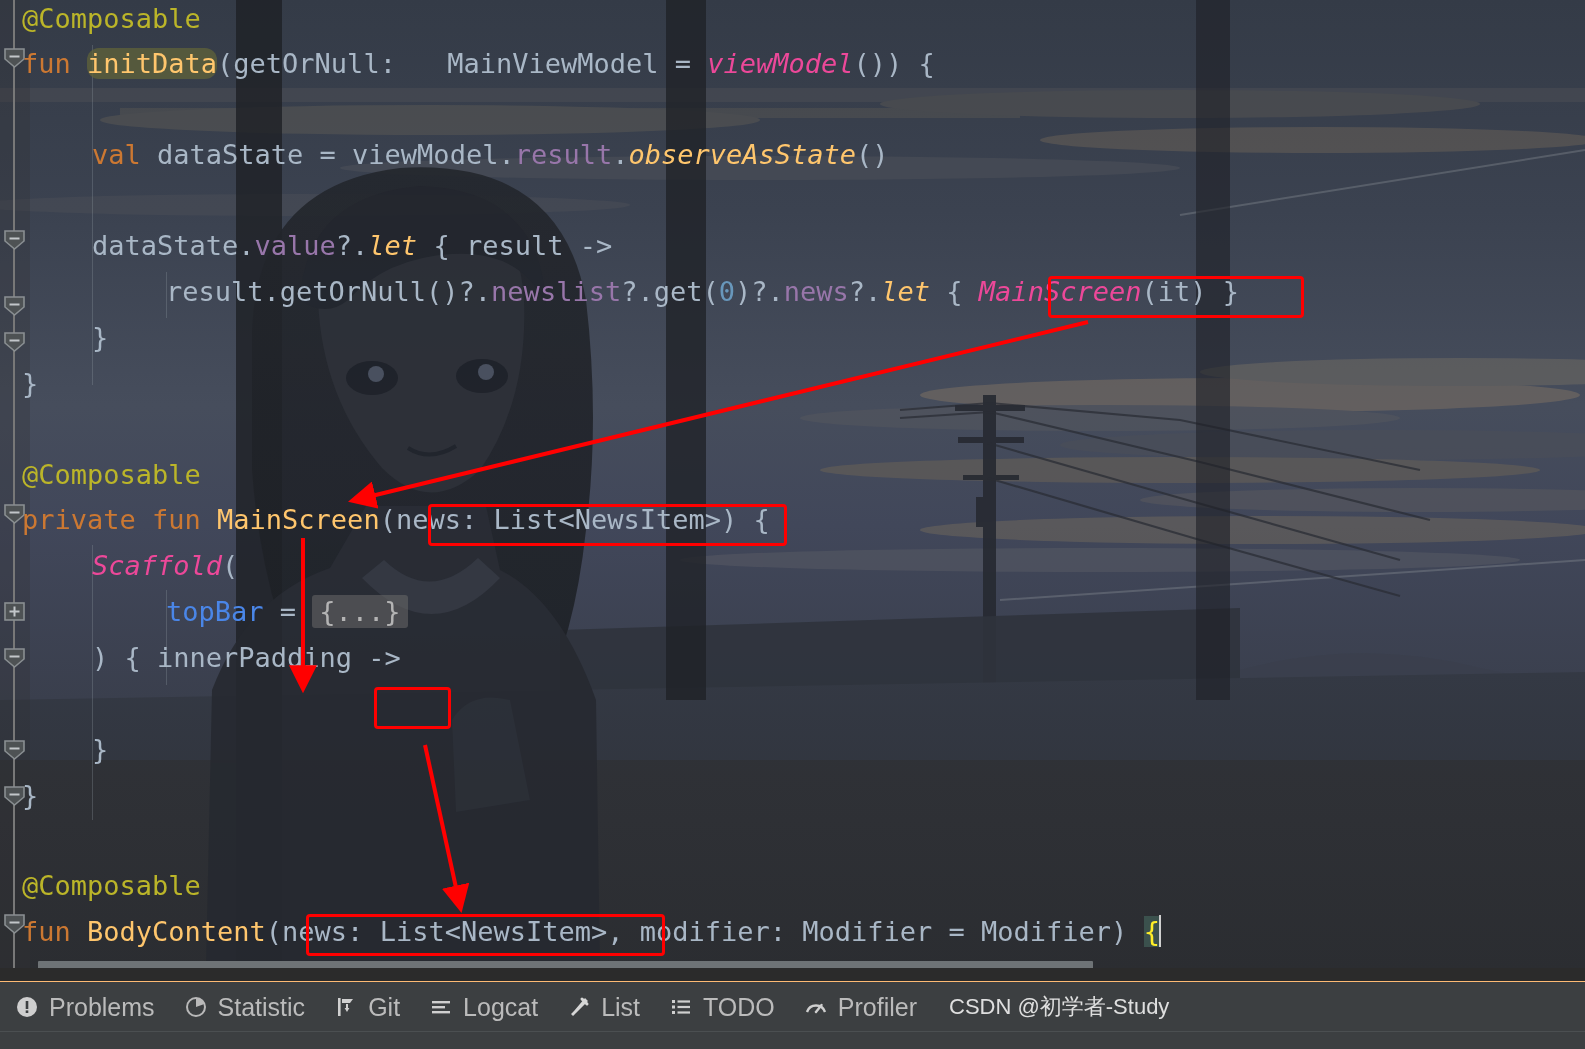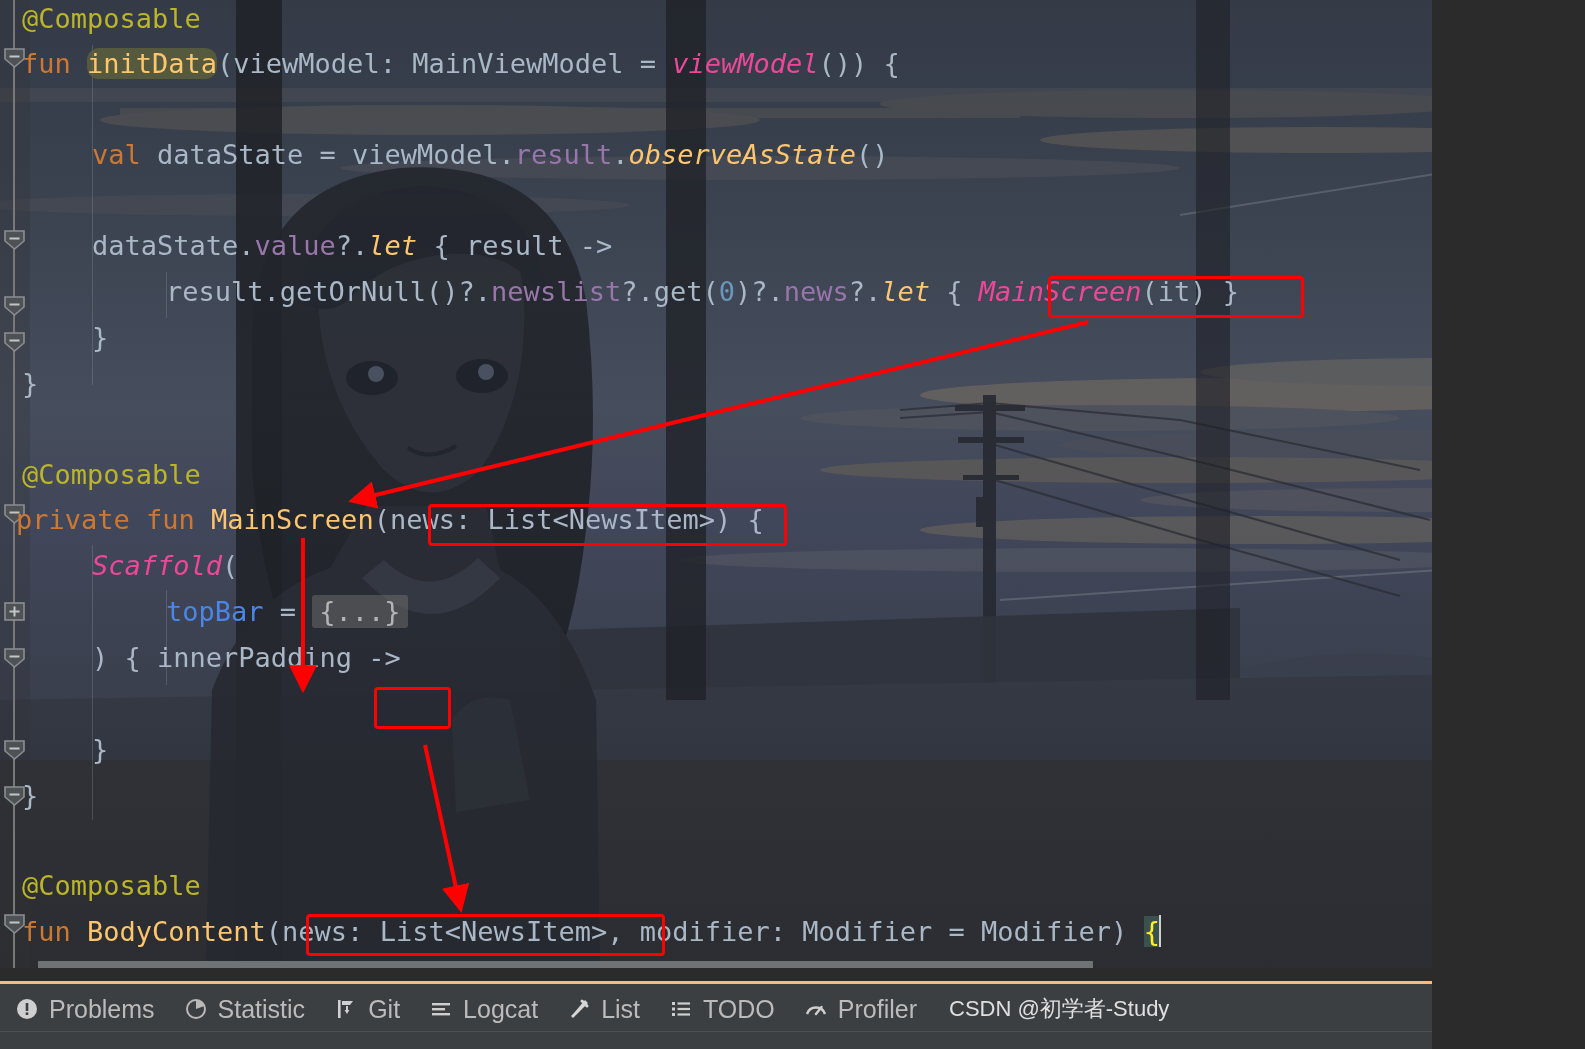--- a/index.html
+++ b/index.html
@@ -5,21 +5,21 @@
   html, body {
     margin: 0;
     padding: 0;
     background: #2b2b2b;
   }
   body {
     font-family: "DejaVu Sans Mono", monospace;
   }
   #app {
     position: relative;
-    width: 1432px;
+    width: 1585px;
     height: 1049px;
     overflow: hidden;
     background: #2b2b2b;
   }
 
   
   #bg-art {
     position: absolute;
     left: 0; top: 0;
     width: 1585px;
@@ -75,21 +75,21 @@
     position: absolute;
     left: 0;
     height: 45.5px;
     white-space: pre;
   }
   
   .t-anno   { color: #bbb529; }
   .t-kw     { color: #cc7832; }
   .t-fn     { color: #ffc66d; }
   .t-fn-i   { color: #ffc66d; font-style: italic; }
-  .t-type   { color: #a9b7c6; }
+  .t-type   { color: #a9b7c6; margin-left: 35px; }
   .t-prop   { color: #9876aa; }
   .t-num    { color: #6897bb; }
   .t-param  { color: #4a86e8; }
   .t-ital   { color: #ec4899; font-style: italic; }
   .t-plain  { color: #a9b7c6; }
 
   .hl-usage {
     background: rgba(96,99,58,0.75);
     border-radius: 12px;
   }
@@ -163,21 +163,21 @@
   
   #bottom-bar {
     position: absolute;
     left: 0;
     top: 981px;
     width: 1585px;
     height: 50px;
     background: #3c3f41;
     display: flex;
     align-items: center;
-    border-top: 3px solid #fdba74;
+    border-top: 1px solid #fdba74;
   }
   #bottom-strip {
     position: absolute;
     left: 0;
     top: 1031px;
     width: 1585px;
     height: 18px;
     background: #3c3f41;
     border-top: 1px solid #4b4f51;
   }
@@ -385,34 +385,34 @@
 
     <div class="indent-guide" style="left:92px;top:45px;height:340px;"></div>
     <div class="indent-guide" style="left:166px;top:272px;height:46px;"></div>
     <div class="indent-guide" style="left:92px;top:545px;height:275px;"></div>
     <div class="indent-guide" style="left:166px;top:590px;height:95px;"></div>
 
     <div id="code">
 
       <div class="line" style="top:-4px;left:22px;"><span class="t-anno">@Composable</span></div>
 
-      <div class="line" style="top:41px;left:22px;"><span class="t-kw">fun </span><span class="t-fn hl-usage">initData</span><span class="t-plain">(viewModel: </span><span class="t-type">MainViewModel</span><span class="t-plain"> = </span><span class="t-ital">viewModel</span><span class="t-plain">()) {</span></div>
+      <div class="line" style="top:41px;left:22px;"><span class="t-kw">fun </span><span class="t-fn hl-usage">initData</span><span class="t-plain">(getOrNull: </span><span class="t-type">MainViewModel</span><span class="t-plain"> = </span><span class="t-ital">viewModel</span><span class="t-plain">()) {</span></div>
 
       <div class="line" style="top:132px;left:92px;"><span class="t-kw">val </span><span class="t-plain">dataState = viewModel.</span><span class="t-prop">result</span><span class="t-plain">.</span><span class="t-fn-i">observeAsState</span><span class="t-plain">()</span></div>
 
       <div class="line" style="top:223px;left:92px;"><span class="t-plain">dataState.</span><span class="t-prop">value</span><span class="t-plain">?.</span><span class="t-fn-i">let</span><span class="t-plain"> { result -&gt;</span></div>
 
       <div class="line" style="top:269px;left:166px;"><span class="t-plain">result.getOrNull()?.</span><span class="t-prop">newslist</span><span class="t-plain">?.get(</span><span class="t-num">0</span><span class="t-plain">)?.</span><span class="t-prop">news</span><span class="t-plain">?.</span><span class="t-fn-i">let</span><span class="t-plain"> { </span><span class="t-ital">MainScreen</span><span class="t-plain">(it) }</span></div>
 
       <div class="line" style="top:315px;left:92px;"><span class="t-plain">}</span></div>
       <div class="line" style="top:361px;left:22px;"><span class="t-plain">}</span></div>
 
       <div class="line" style="top:452px;left:22px;"><span class="t-anno">@Composable</span></div>
 
-      <div class="line" style="top:497px;left:16px;"><span class="t-kw">private fun </span><span class="t-fn">MainScreen</span><span class="t-plain">(news: List&lt;NewsItem&gt;) {</span></div>
+      <div class="line" style="top:497px;left:22px;"><span class="t-kw">private fun </span><span class="t-fn">MainScreen</span><span class="t-plain">(news: List&lt;NewsItem&gt;) {</span></div>
 
       <div class="line" style="top:543px;left:92px;"><span class="t-ital">Scaffold</span><span class="t-plain">(</span></div>
 
       <div class="line" style="top:589px;left:166px;"><span class="t-param">topBar</span><span class="t-plain"> = </span><span class="fold-placeholder">{...}</span></div>
 
       <div class="line" style="top:635px;left:92px;"><span class="t-plain">) { innerPadding -&gt;</span></div>
 
 
       <div class="line" style="top:727px;left:92px;"><span class="t-plain">}</span></div>
       <div class="line" style="top:773px;left:22px;"><span class="t-plain">}</span></div>

